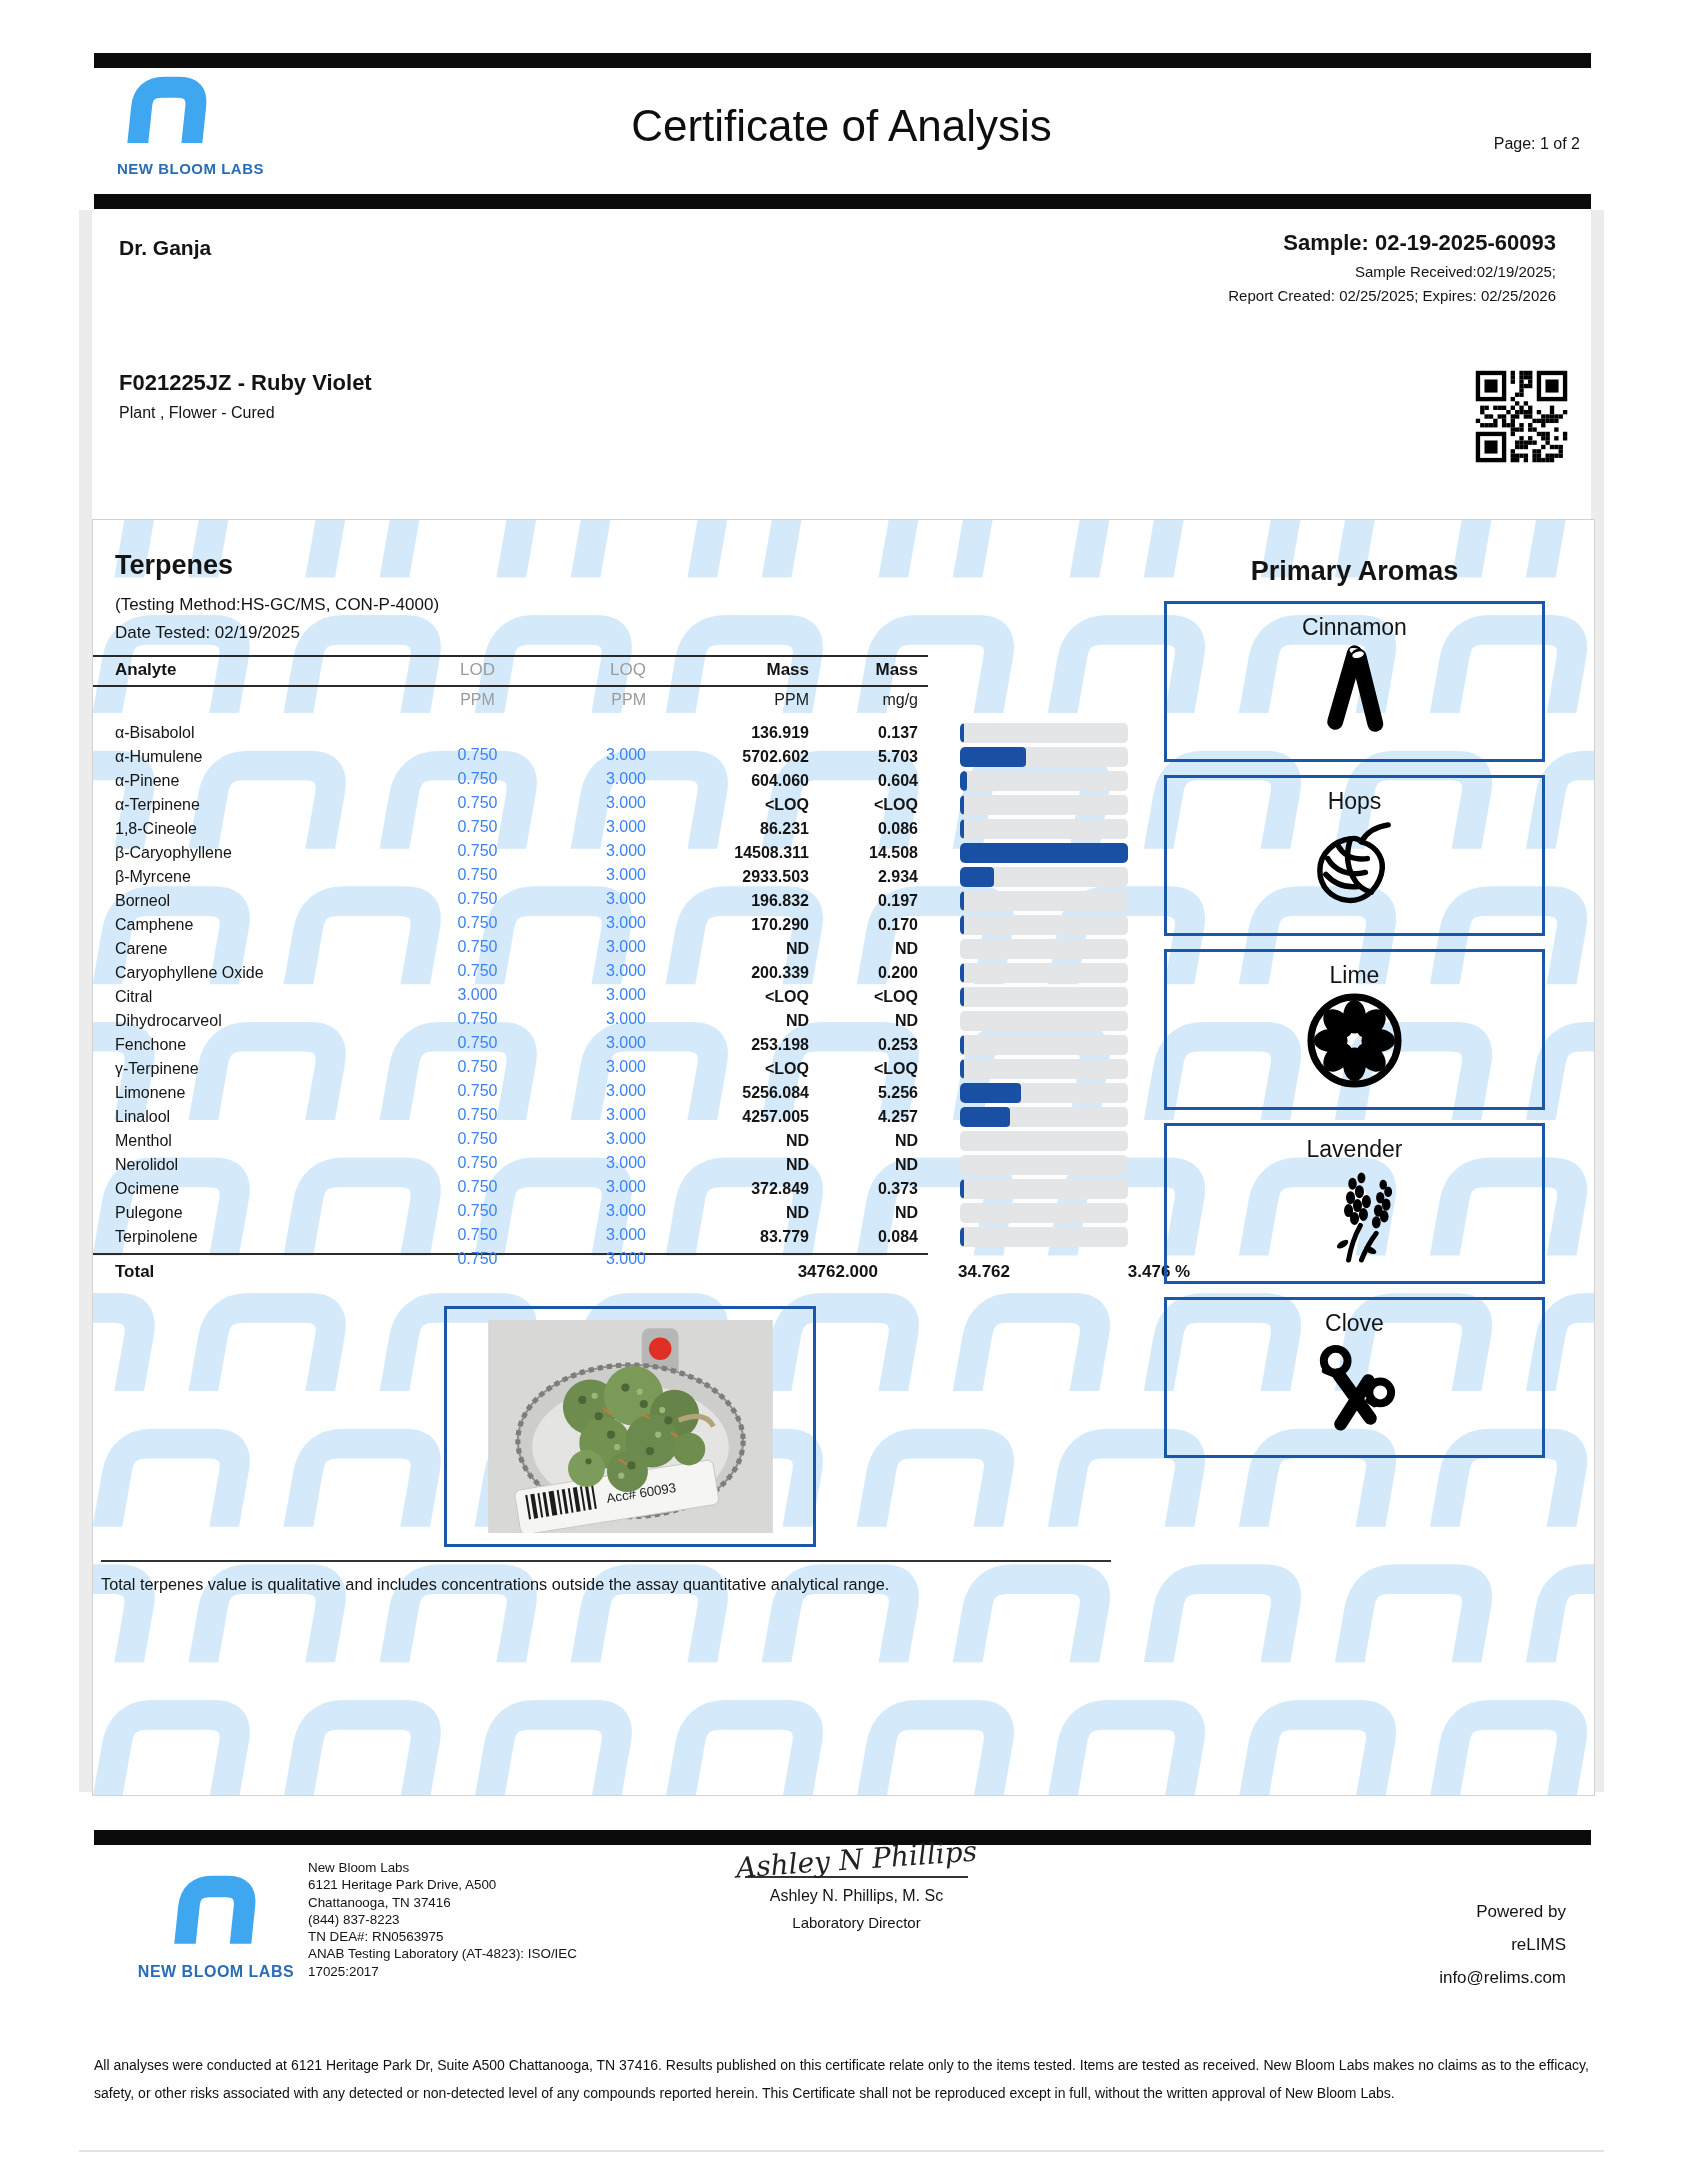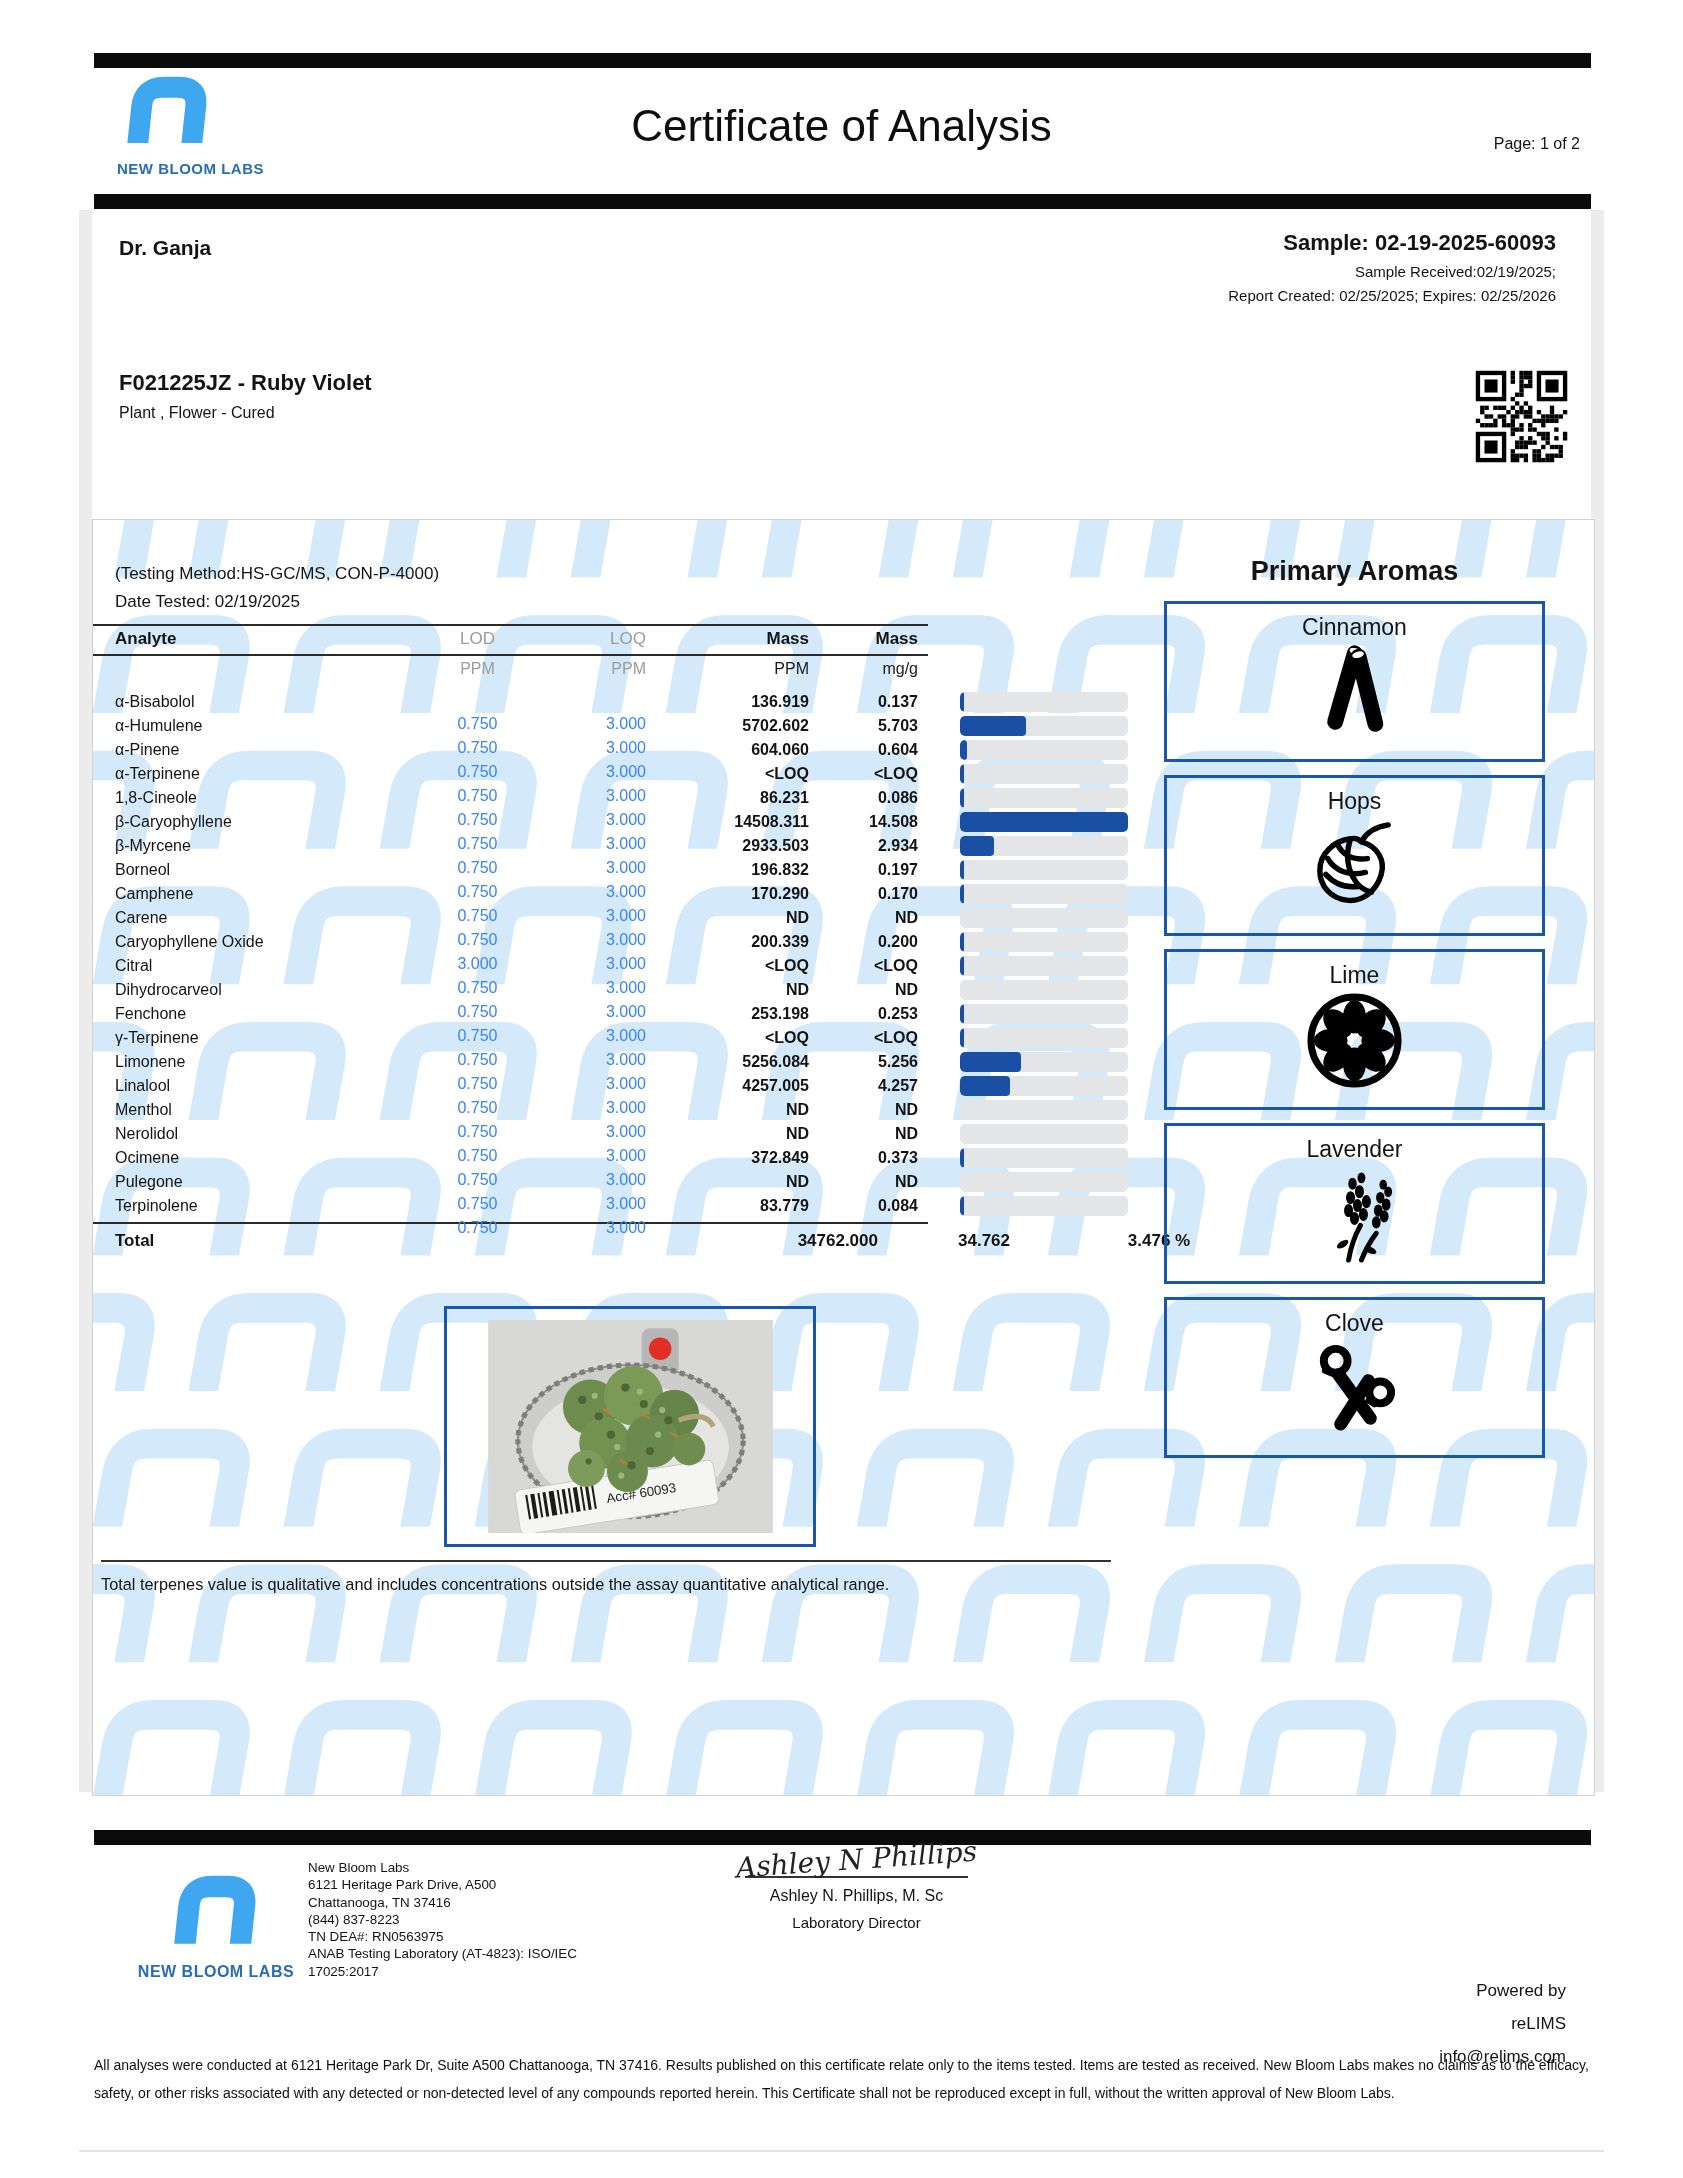--- a/index.html
+++ b/index.html
@@ -66,21 +66,21 @@
              display:flex;align-items:center;justify-content:center;}
   
   .f-logo{position:absolute;left:117px;top:1874px;width:198px;text-align:center;}
   .f-word{font-size:16px;margin-top:8px;}
   .addr{position:absolute;left:308px;top:1859px;font-size:13.4px;line-height:17.3px;}
   .sigblock{position:absolute;left:728px;top:1843px;width:257px;text-align:center;}
   .sig-script{font-family:"DejaVu Serif",serif;font-style:italic;font-size:28px;transform:rotate(-4deg);color:#222;}
   .sig-line{width:223px;border-top:2px solid #333;margin:0 auto;}
   .sig-name{font-size:16px;margin-top:9px;}
   .sig-role{font-size:15px;margin-top:9px;}
-  .powered{position:absolute;right:117px;top:1974px;text-align:right;font-size:17px;line-height:33px;}
+  .powered{position:absolute;right:117px;top:1895px;text-align:right;font-size:17px;line-height:33px;}
   .disclaimer{position:absolute;left:94px;top:2051px;width:1500px;font-size:14px;line-height:28px;color:#101010;}
   .bottom-hr{position:absolute;left:79px;top:2150px;width:1525px;border-top:2px solid #e3e3e3;}
   .hidden-defs{position:absolute;width:0;height:0;overflow:hidden;}
 </style>
 </head>
 <body>
 
 <svg class="hidden-defs" aria-hidden="true">
   <defs>
     <path id="logo-pi" d="M22 78 L22 36 Q22 14 44 14 L62 14 Q84 14 84 36 L84 78" fill="none" stroke="#3fa6f0" stroke-width="24"></path>
@@ -422,20 +422,21 @@
         <use href="#wm-pi" transform="translate(595,1191) skewX(-10)"></use>
         <use href="#wm-pi" transform="translate(788,1191) skewX(-10)"></use>
         <use href="#wm-pi" transform="translate(981,1191) skewX(-10)"></use>
         <use href="#wm-pi" transform="translate(1174,1191) skewX(-10)"></use>
         <use href="#wm-pi" transform="translate(1367,1191) skewX(-10)"></use>
         <use href="#wm-pi" transform="translate(1560,1191) skewX(-10)"></use>
         <use href="#wm-pi" transform="translate(1753,1191) skewX(-10)"></use>
       </svg>
 
     <div class="terps">
+      <h2>Terpenes</h2>
       <div class="t-method">(Testing Method:HS-GC/MS, CON-P-4000)</div>
       <div class="t-date">Date Tested: 02/19/2025</div>
       <div class="rule"></div>
       <div class="t-head">
         <span class="cell c-an">Analyte</span>
         <span class="cell c-lod">LOD</span>
         <span class="cell c-loq">LOQ</span>
         <span class="cell c-ppm">Mass</span>
         <span class="cell c-mgg">Mass</span>
         <span class="cell c-bar"></span>

